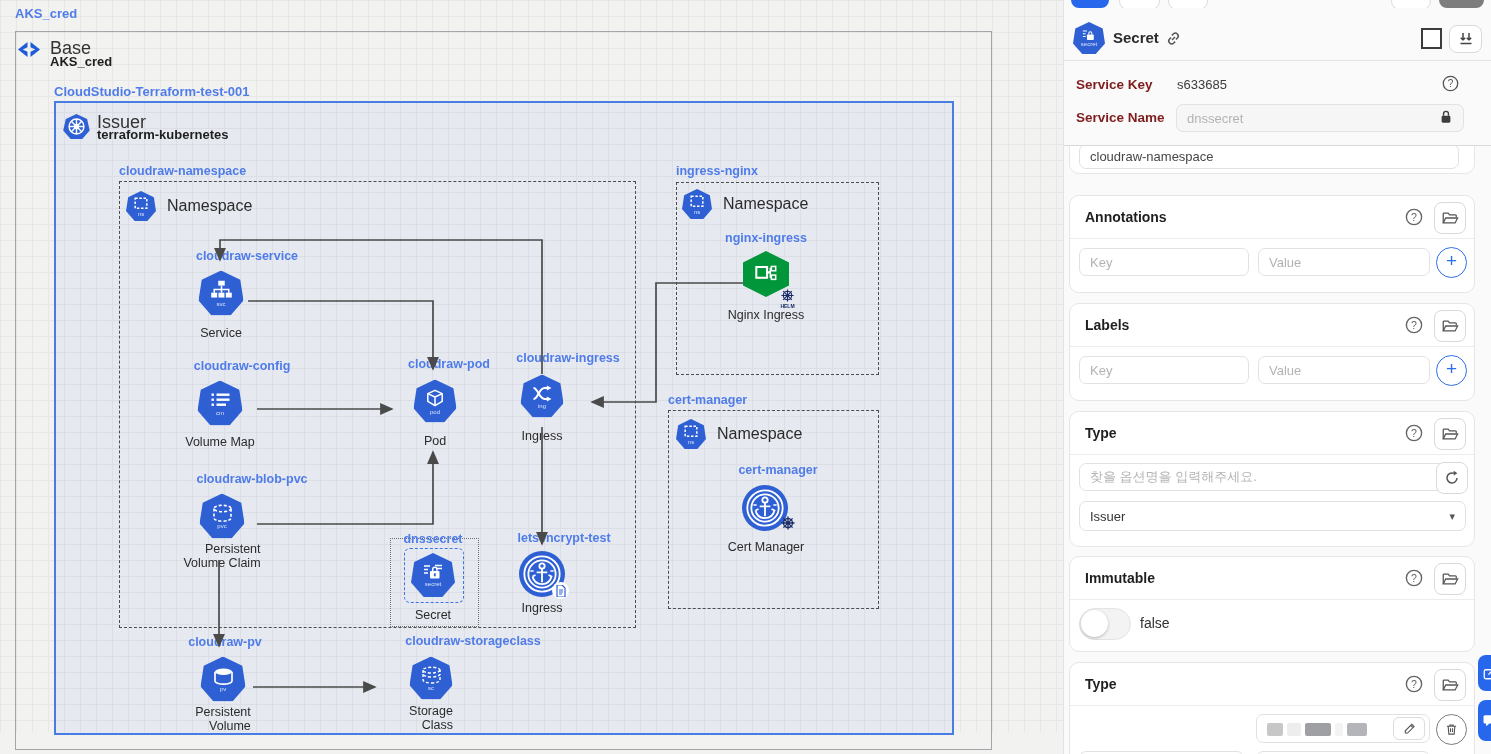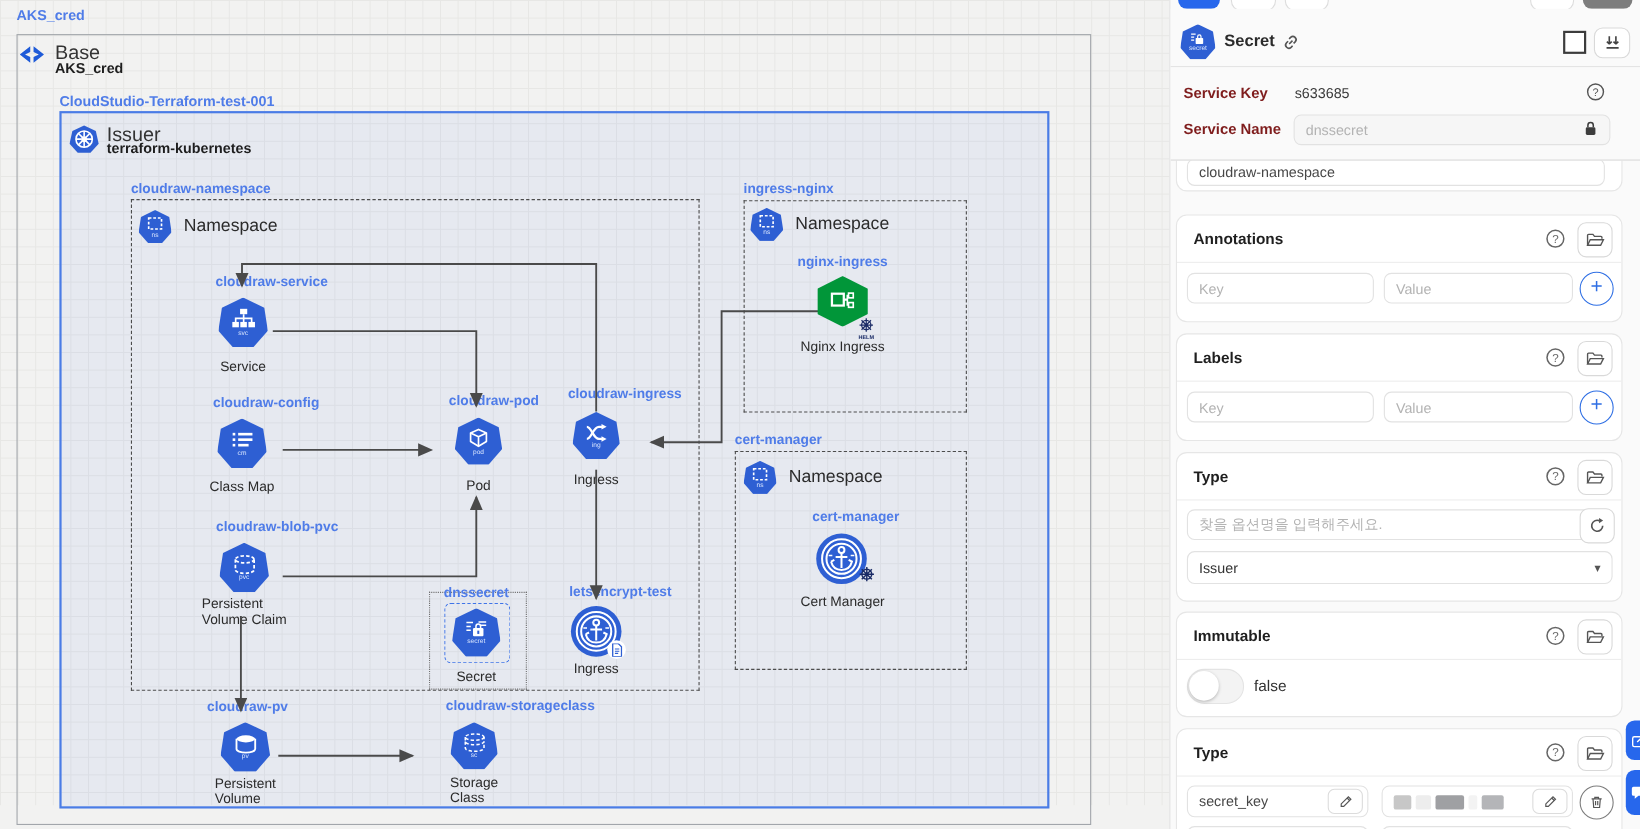--- a/index.html
+++ b/index.html
@@ -14,21 +14,21 @@
                      linear-gradient(90deg,#e7e7e5 1px,transparent 1px);
     background-size:16px 16px;}
   .outer-box{position:absolute;left:15px;top:31px;width:975px;height:717px;
     border:1.5px solid #a2a6ab;background:transparent}
   .blue-box{position:absolute;left:54px;top:101px;width:896px;height:630px;
     border:2px solid #4a7ce6;background:rgba(88,124,224,0.08)}
   .grp{position:absolute;border:1.6px dashed #4c4c4c}
   .grp-label,.blab{position:absolute;font-size:12.5px;font-weight:bold;color:#4f7ce8;white-space:nowrap}
   .blab{transform:translateX(-50%);z-index:4}
   .nlab{position:absolute;transform:translateX(-50%);font-size:12.5px;color:#2b2b2b;
-        text-align:left;line-height:1.15;white-space:pre-line;z-index:4}
+        text-align:right;line-height:1.15;white-space:pre-line;z-index:4}
   .hdr-type{font-size:18px;color:#333;line-height:1.25}
   .hdr-name{font-size:13px;font-weight:bold;color:#1e1e1e;line-height:1.25}
   .kicon{position:absolute;transform:translate(-50%,-50%);background:#2e5fd3;
     clip-path:polygon(50% 0%,92.8% 20.6%,100% 66.9%,71.1% 100%,28.9% 100%,0% 66.9%,7.2% 20.6%);
     display:flex;flex-direction:column;align-items:center;justify-content:center;z-index:6}
   .ktag{font-size:6px;color:#d9e6ff;line-height:1;margin-top:-1px}
   .badge{position:absolute;transform:translate(-50%,-50%);border-radius:50%;
     background:#2e5fd3;display:flex;align-items:center;justify-content:center;z-index:6}
   .hexgreen{position:absolute;transform:translate(-50%,-50%);background:#019639;
     clip-path:polygon(50% 0%,100% 25%,100% 75%,50% 100%,0% 75%,0% 25%);
@@ -164,21 +164,21 @@
           <rect x="3" y="3" width="2.4" height="2.4"></rect>
           <rect x="8" y="3" width="13" height="2.4"></rect>
           <rect x="3" y="8" width="2.4" height="2.4"></rect>
           <rect x="8" y="8" width="13" height="2.4"></rect>
           <rect x="3" y="13" width="2.4" height="2.4"></rect>
           <rect x="8" y="13" width="9.5" height="2.4"></rect>
         </g>
       </svg>
     <span class="ktag">cm</span>
   </div>
-  <div class="nlab" style="left:220px;top:435px">Class Map</div>
+  <div class="nlab" style="left:220px;top:435px">Volume Map</div>
 
   <div class="blab" style="left:449px;top:357px">cloudraw-pod</div>
   <div class="kicon" style="left:435px;top:401px;width:43px;height:43px">
     <svg width="23" height="21" viewBox="0 0 24 21">
         <g fill="none" stroke="#fff" stroke-width="1.6" stroke-linejoin="round">
           <path d="M12 1.5l7.5 3.4v8L12 17.5l-7.5-4.6v-8z"></path>
           <path d="M4.5 4.9 12 8.4l7.5-3.5M12 8.4v9.1"></path>
         </g>
       </svg>
     <span class="ktag">pod</span>
@@ -530,31 +530,20 @@
     </div>
     <div class="brd-btn" style="left:364px;top:6px;width:30px;height:30px">
       <svg width="18" height="16" viewBox="0 0 20 17">
           <g fill="none" stroke="#555" stroke-width="1.4">
             <path d="M2.5 14V4a1 1 0 0 1 1-1h4.4l1.6 2h6.5a1 1 0 0 1 1 1v1.5"></path>
             <path d="M2.5 14l2.7-5.5h13.3L15.7 14z"></path>
           </g>
         </svg>
     </div>
     <div class="card-div" style="top:42px"></div>
-    <div class="inp" style="left:9px;top:51px;width:165px;height:29px;padding-right:4px">
-      <span>secret_key</span>
-      <span class="mini-btn" style="position:static;margin-left:auto;width:30px;height:21px">
-        <svg width="13" height="13" viewBox="0 0 17 17">
-            <g fill="none" stroke="#555" stroke-width="1.4">
-              <path d="M3 14.5h3l8.5-8.5-3-3L3 11.5z"></path>
-              <path d="M10 4.5l3 3"></path>
-            </g>
-          </svg>
-      </span>
-    </div>
     <div class="inp" style="left:186px;top:51px;width:174px;height:29px;padding-right:4px">
       <span>
         <span class="redact" style="width:16px;background:#c7c7c7"></span><span class="redact" style="width:14px;background:#ededed"></span><span class="redact" style="width:26px;background:#9fa0a3"></span><span class="redact" style="width:8px;background:#f3f3f3"></span><span class="redact" style="width:20px;background:#b4b5b8"></span>
       </span>
       <span class="mini-btn" style="position:static;margin-left:auto;width:30px;height:21px">
         <svg width="13" height="13" viewBox="0 0 17 17">
             <g fill="none" stroke="#555" stroke-width="1.4">
               <path d="M3 14.5h3l8.5-8.5-3-3L3 11.5z"></path>
               <path d="M10 4.5l3 3"></path>
             </g>

